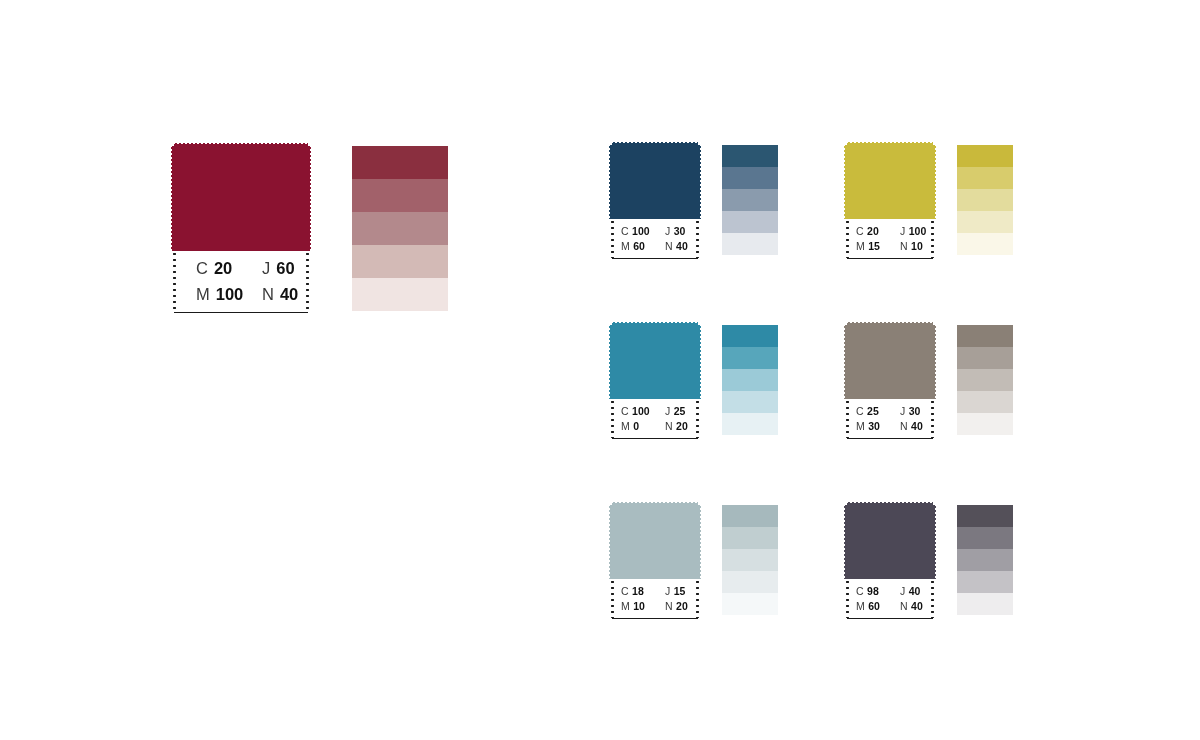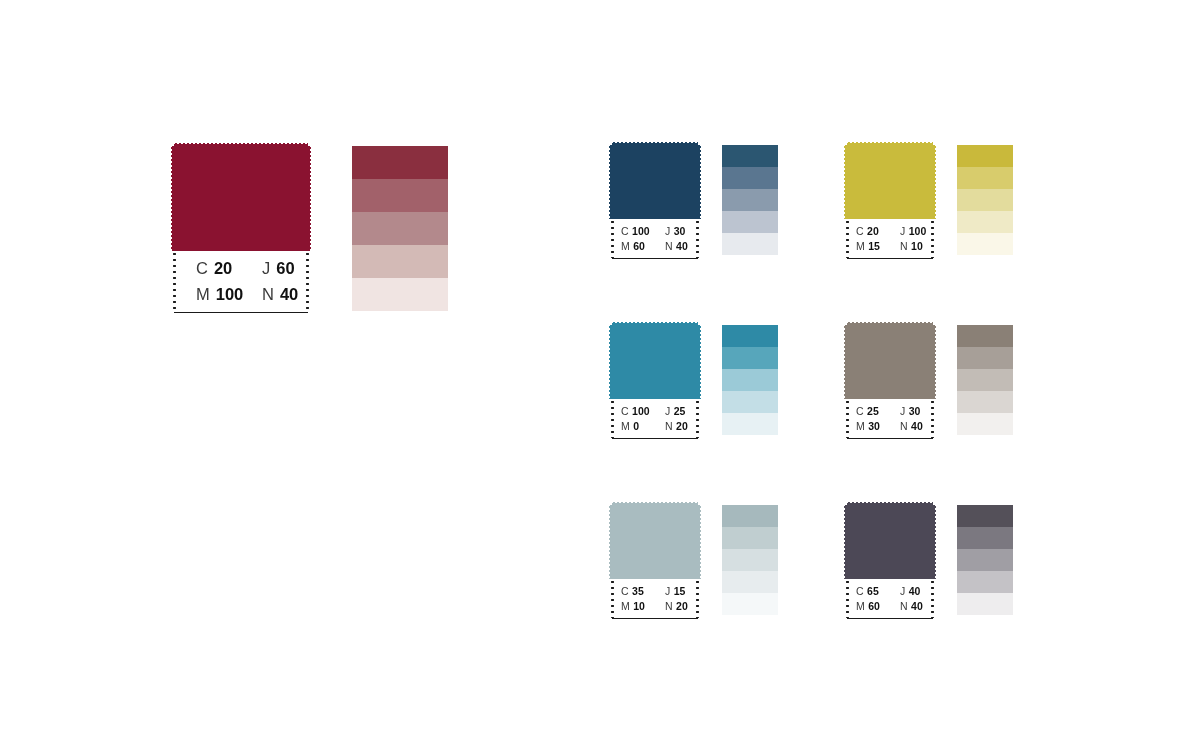--- a/index.html
+++ b/index.html
@@ -356,21 +356,21 @@
           <div class="scallop-top"></div>
           <div class="scallop-bottom"></div>
           <div class="scallop-left"></div>
           <div class="scallop-right"></div>
           <div class="chip-fill"></div>
         </div>
         <div class="label-card">
           <div class="label-row">
             <span class="label-cell k1">
               <span class="label-key">C</span>
-              <span class="label-val">35</span>
+              <span class="label-val">18</span>
             </span>
             <span class="label-cell ">
               <span class="label-key">J</span>
               <span class="label-val">15</span>
             </span>
           </div>
           <div class="label-row">
             <span class="label-cell k1">
               <span class="label-key">M</span>
               <span class="label-val">10</span>
@@ -396,21 +396,21 @@
           <div class="scallop-top"></div>
           <div class="scallop-bottom"></div>
           <div class="scallop-left"></div>
           <div class="scallop-right"></div>
           <div class="chip-fill"></div>
         </div>
         <div class="label-card">
           <div class="label-row">
             <span class="label-cell k1">
               <span class="label-key">C</span>
-              <span class="label-val">65</span>
+              <span class="label-val">98</span>
             </span>
             <span class="label-cell ">
               <span class="label-key">J</span>
               <span class="label-val">40</span>
             </span>
           </div>
           <div class="label-row">
             <span class="label-cell k1">
               <span class="label-key">M</span>
               <span class="label-val">60</span>

